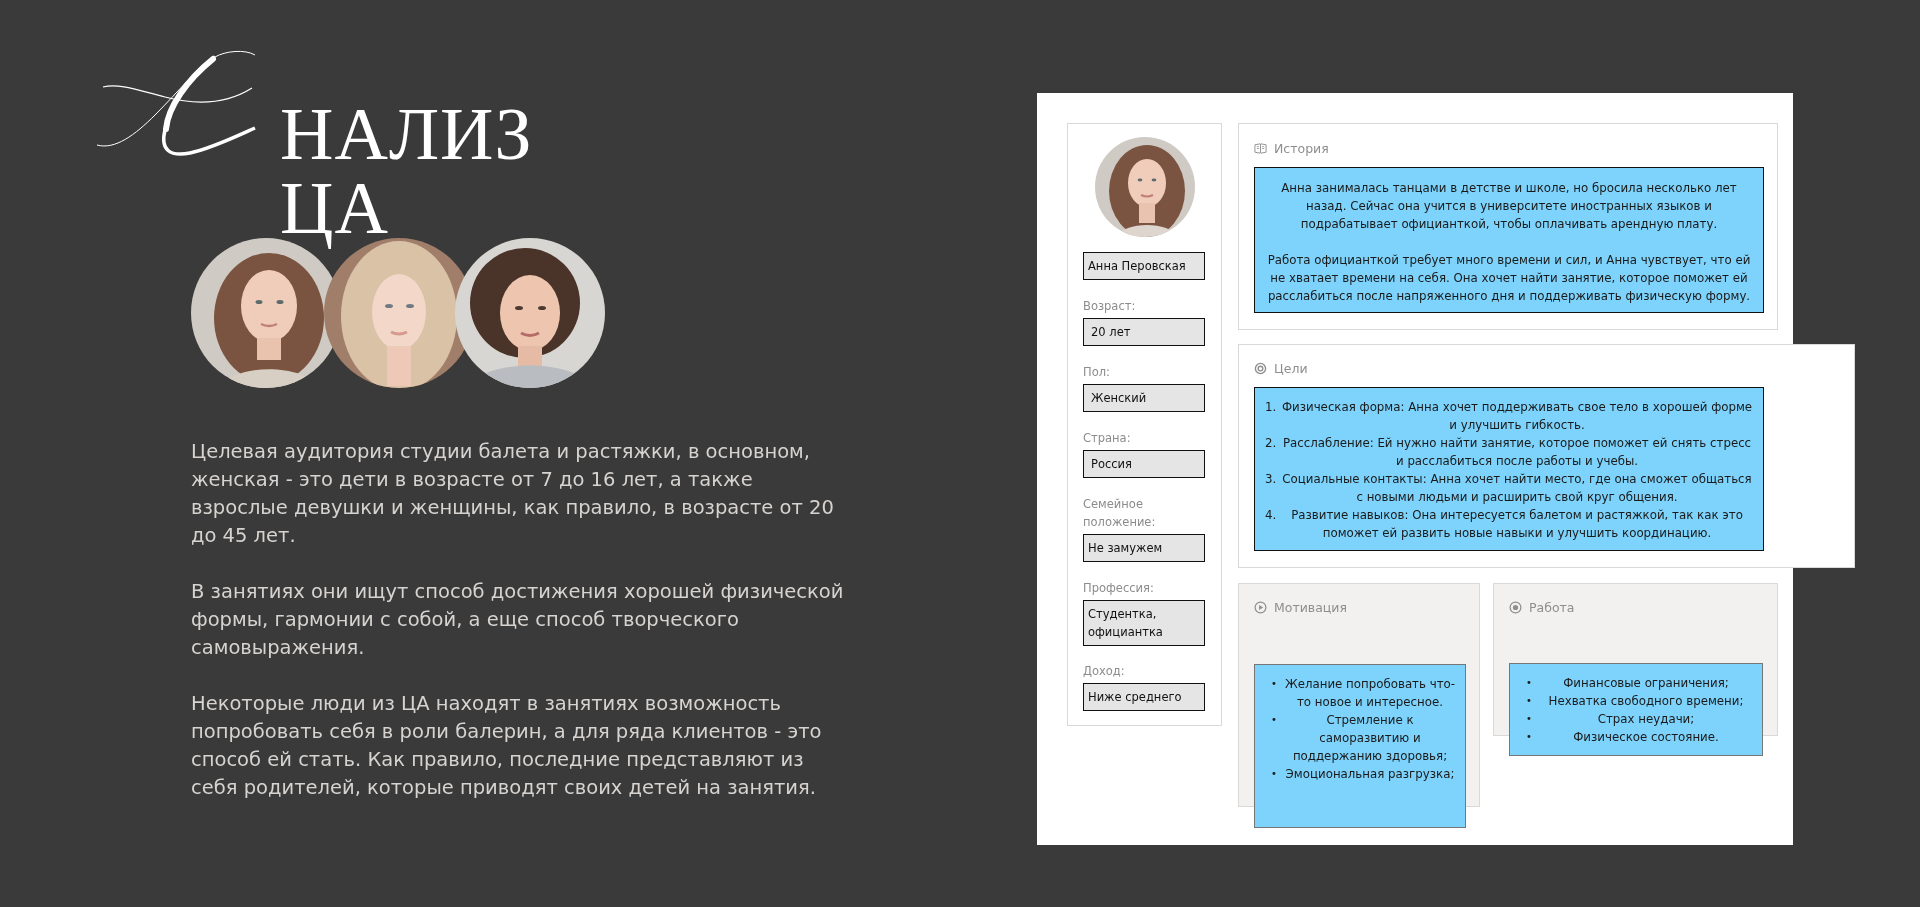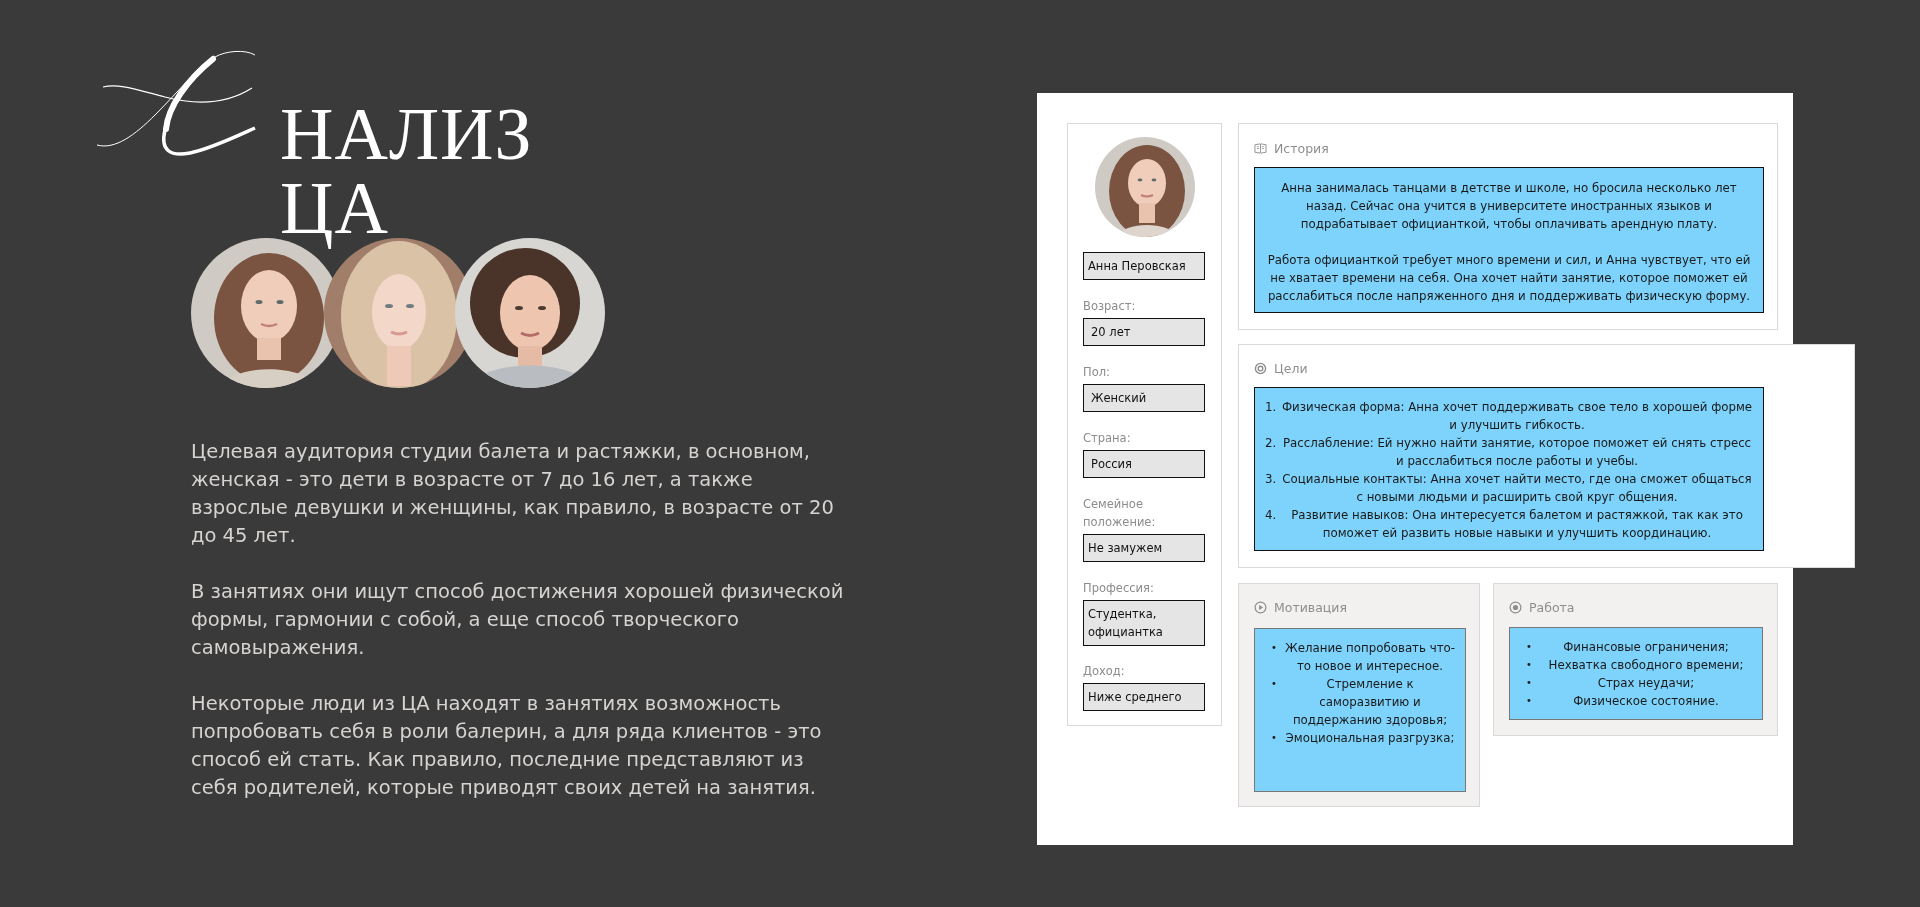--- a/index.html
+++ b/index.html
@@ -32,21 +32,21 @@
   .profile .photo svg { width: 100%; height: 100%; display: block; }
   .field-label { position: absolute; left: 15px; font-family: "DejaVu Sans", sans-serif; font-size: 11.5px; color: #8c8c8c; line-height: 18px; width: 125px; }
   .field-box { position: absolute; left: 15px; width: 122px; border: 1.5px solid #111; background: #e5e5e5;
     font-family: "DejaVu Sans", sans-serif; font-size: 11.5px; color: #111; padding: 4px 4px; line-height: 18px; }
 
   .section-head { position: absolute; display: flex; align-items: center; gap: 7px; font-family: "DejaVu Sans", sans-serif;
     font-size: 12.5px; color: #8e8e8e; }
   .section-head .ic { width: 13px; height: 13px; display: inline-block; }
   .text-box { position: absolute; border: 1.5px solid #111; background: #7dd3fc; font-family: "DejaVu Sans", sans-serif;
     font-size: 11.8px; color: #1a1a1a; line-height: 18px; padding: 11px 9px; text-align: center; }
-  .text-box.soft { border-color: #777; }
+  .text-box.soft { border-color: #777; margin-top: 36px; }
   .text-box p + p { margin-top: 18px; }
   .text-box ol { padding-left: 16px; }
   .text-box ul { list-style: none; padding-left: 4px; }
   .text-box ul li { position: relative; padding-left: 12px; }
   .text-box ul li::before { content: "•"; position: absolute; left: 0; top: 0; font-size: 10px; }
 
   .history { left: 201px; top: 30px; width: 540px; height: 207px; }
   .goals { left: 201px; top: 251px; width: 617px; height: 224px; }
   .motivation { left: 201px; top: 490px; width: 242px; height: 224px; }
   .barriers { left: 456px; top: 490px; width: 285px; height: 153px; }

